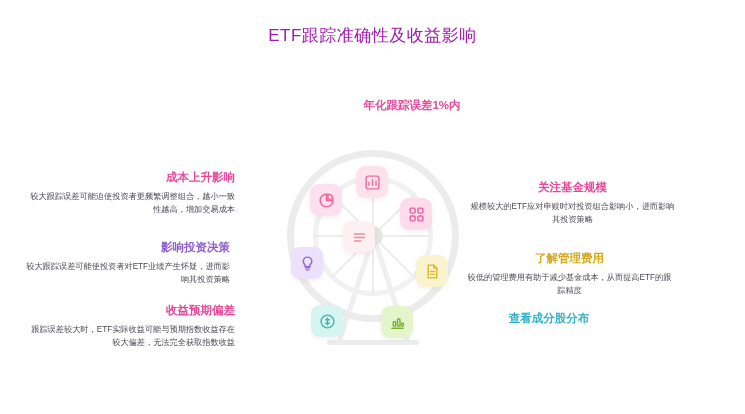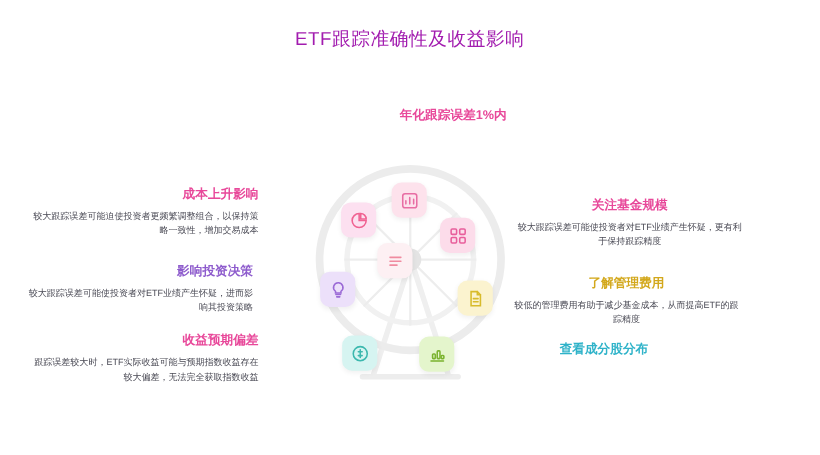--- a/index.html
+++ b/index.html
@@ -210,26 +210,26 @@
       <path d="M5 7h14M5 12h14M5 17h9"></path>
     </svg>
   </div>
 
   <div class="block center" style="left:258px; top:98px;">
     <div class="head" style="color:#e8489a;">年化跟踪误差1%内</div>
   </div>
 
   <div class="block left" style="left:30px; top:170px;">
     <div class="head" style="color:#e8489a;">成本上升影响</div>
-    <div class="body">较大跟踪误差可能迫使投资者更频繁调整组合，以保持策略一致性，增加交易成本</div>
+    <div class="body">较大跟踪误差可能迫使投资者更频繁调整组合，越小一致性越高，增加交易成本</div>
   </div>
 
   <div class="block right" style="left:470px; top:180px;">
     <div class="head" style="color:#e8489a;">关注基金规模</div>
-    <div class="body">较大跟踪误差可能使投资者对ETF业绩产生怀疑，更有利于保持跟踪精度</div>
+    <div class="body">规模较大的ETF应对申赎时对投资组合影响小，进而影响其投资策略</div>
   </div>
 
   <div class="block left" style="left:25px; top:240px;">
     <div class="head" style="color:#8e5ccd;">影响投资决策</div>
     <div class="body">较大跟踪误差可能使投资者对ETF业绩产生怀疑，进而影响其投资策略</div>
   </div>
 
   <div class="block left" style="left:30px; top:303px;">
     <div class="head" style="color:#e8489a;">收益预期偏差</div>
     <div class="body">跟踪误差较大时，ETF实际收益可能与预期指数收益存在较大偏差，无法完全获取指数收益</div>

